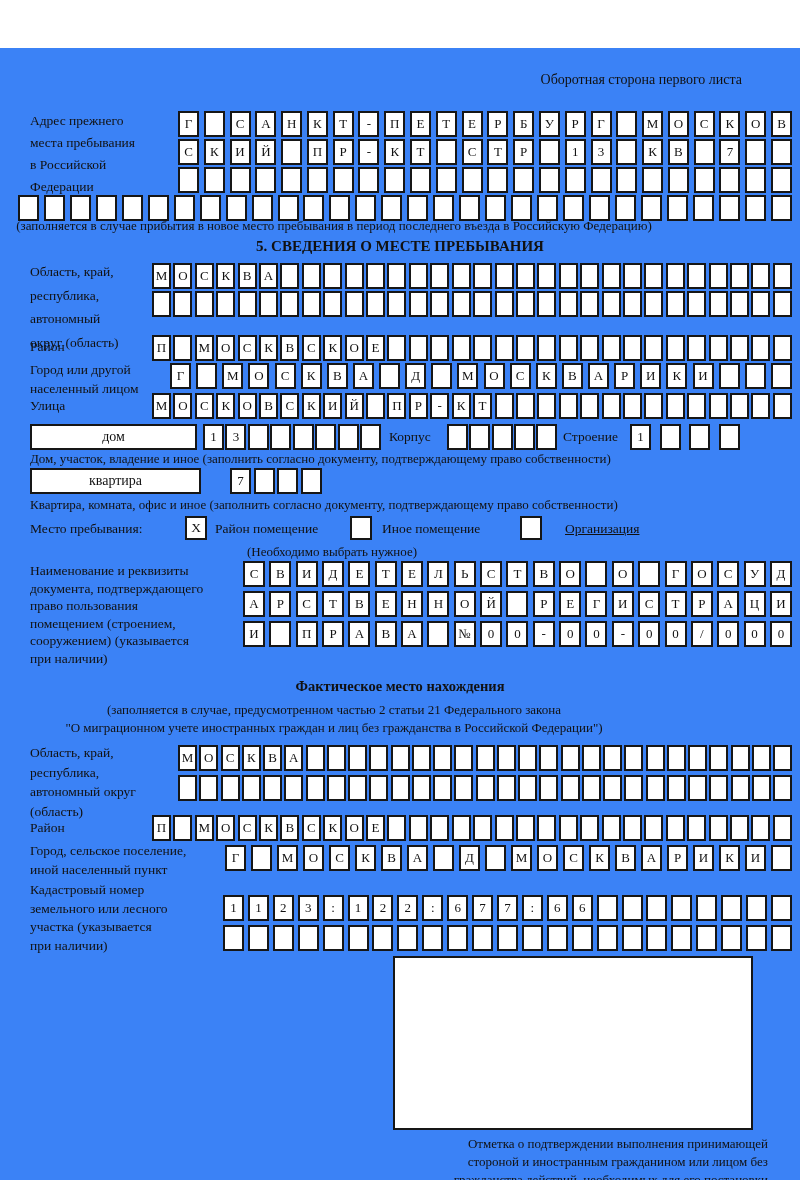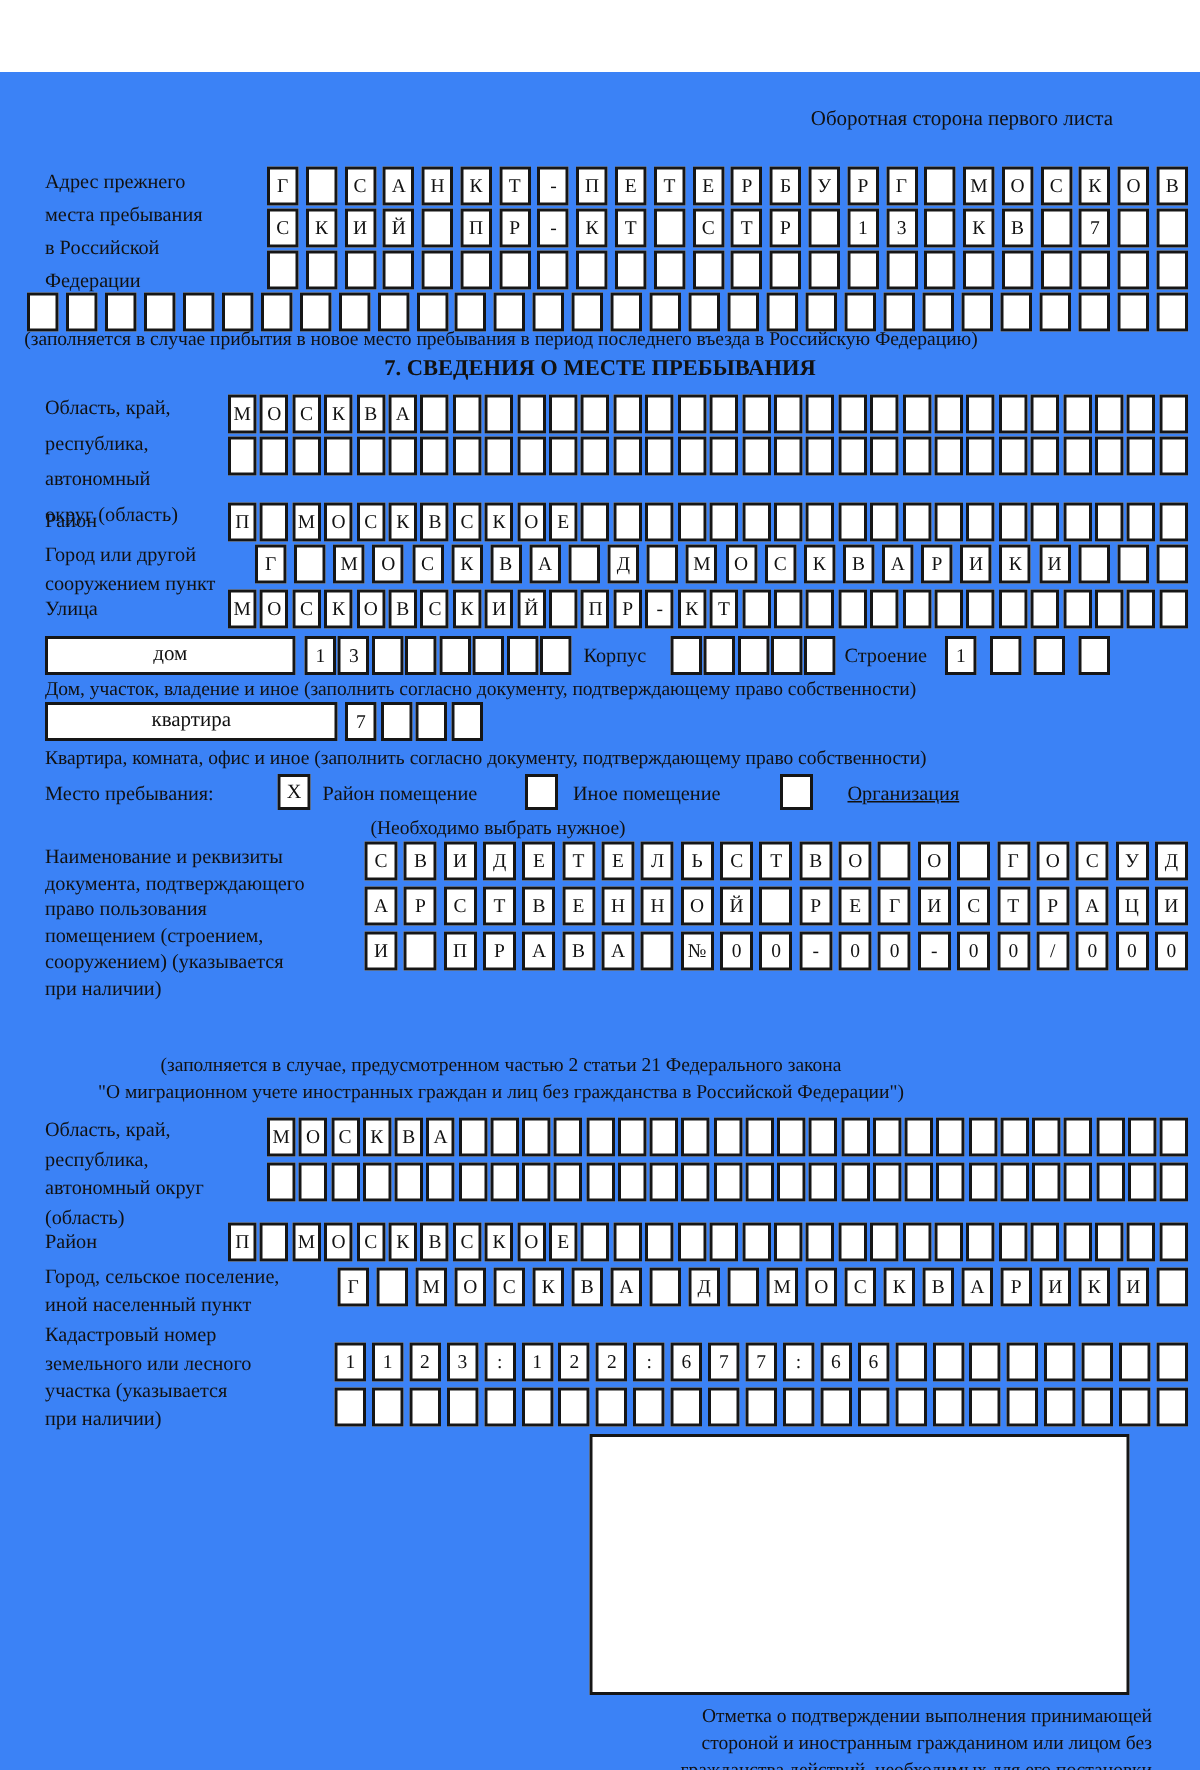--- a/index.html
+++ b/index.html
@@ -139,21 +139,21 @@
       <div class="cell"></div>
       <div class="cell"></div>
       <div class="cell"></div>
       <div class="cell"></div>
       <div class="cell"></div>
       <div class="cell"></div>
       <div class="cell"></div>
     </div>
   <div class="abs cap ctr" style="top:170px;">(заполняется в случае прибытия в новое место пребывания в период последнего въезда в Российскую Федерацию)</div>
 
-  <div class="abs ttl" style="top:190px;">7. СВЕДЕНИЯ О МЕСТЕ ПРЕБЫВАНИЯ</div>
+  <div class="abs ttl" style="top:190px;">5. СВЕДЕНИЯ О МЕСТЕ ПРЕБЫВАНИЯ</div>
 
   <div class="abs lbl" style="left:30px;top:212px;line-height:23.5px;">Область, край,
 республика,
 автономный
 округ (область)</div>
   <div class="boxrow" style="left:152px;top:215px;width:640px;">
       <div class="cell">М</div>
       <div class="cell">О</div>
       <div class="cell">С</div>
       <div class="cell">К</div>
@@ -245,21 +245,21 @@
       <div class="cell"></div>
       <div class="cell"></div>
       <div class="cell"></div>
       <div class="cell"></div>
       <div class="cell"></div>
       <div class="cell"></div>
       <div class="cell"></div>
     </div>
 
   <div class="abs lbl" style="left:30px;top:312px;line-height:19px;">Город или другой
-сооружением пункт</div>
+населенный лицом</div>
   <div class="boxrow c21" style="left:170px;top:315px;width:622px;">
       <div class="cell">Г</div>
       <div class="cell"></div>
       <div class="cell">М</div>
       <div class="cell">О</div>
       <div class="cell">С</div>
       <div class="cell">К</div>
       <div class="cell">В</div>
       <div class="cell">А</div>
       <div class="cell"></div>
@@ -335,21 +335,21 @@
     </div>
   <div class="abs lbl" style="left:563px;top:378px;">Строение</div>
   <div class="boxrow c21" style="left:630px;top:376px;width:110px;">
       <div class="cell">1</div>
       <div class="cell"></div>
       <div class="cell"></div>
       <div class="cell"></div>
     </div>
   <div class="abs cap" style="left:30px;top:403px;">Дом, участок, владение и иное (заполнить согласно документу, подтверждающему право собственности)</div>
 
-  <div class="widebox" style="left:30px;top:420px;width:195px;">квартира</div>
+  <div class="widebox" style="left:30px;top:420px;width:171px;">квартира</div>
   <div class="boxrow c21" style="left:230px;top:420px;width:92px;">
       <div class="cell">7</div>
       <div class="cell"></div>
       <div class="cell"></div>
       <div class="cell"></div>
     </div>
   <div class="abs cap" style="left:30px;top:449px;">Квартира, комната, офис и иное (заполнить согласно документу, подтверждающему право собственности)</div>
 
   <div class="abs lbl" style="left:30px;top:470px;">Место пребывания:</div>
   <div class="checkbox" style="left:185px;top:468px;">X</div>
@@ -429,20 +429,21 @@
       <div class="cell">0</div>
       <div class="cell">-</div>
       <div class="cell">0</div>
       <div class="cell">0</div>
       <div class="cell">/</div>
       <div class="cell">0</div>
       <div class="cell">0</div>
       <div class="cell">0</div>
     </div>
 
+  <div class="abs ttl" style="top:630px;font-size:14.5px;">Фактическое место нахождения</div>
   <div class="abs cap ctr" style="top:654px;">(заполняется в случае, предусмотренном частью 2 статьи 21 Федерального закона</div>
   <div class="abs cap ctr" style="top:672px;">"О миграционном учете иностранных граждан и лиц без гражданства в Российской Федерации")</div>
 
   <div class="abs lbl" style="left:30px;top:695px;line-height:19.5px;">Область, край,
 республика,
 автономный округ
 (область)</div>
   <div class="boxrow" style="left:178px;top:697px;width:614px;">
       <div class="cell">М</div>
       <div class="cell">О</div>

